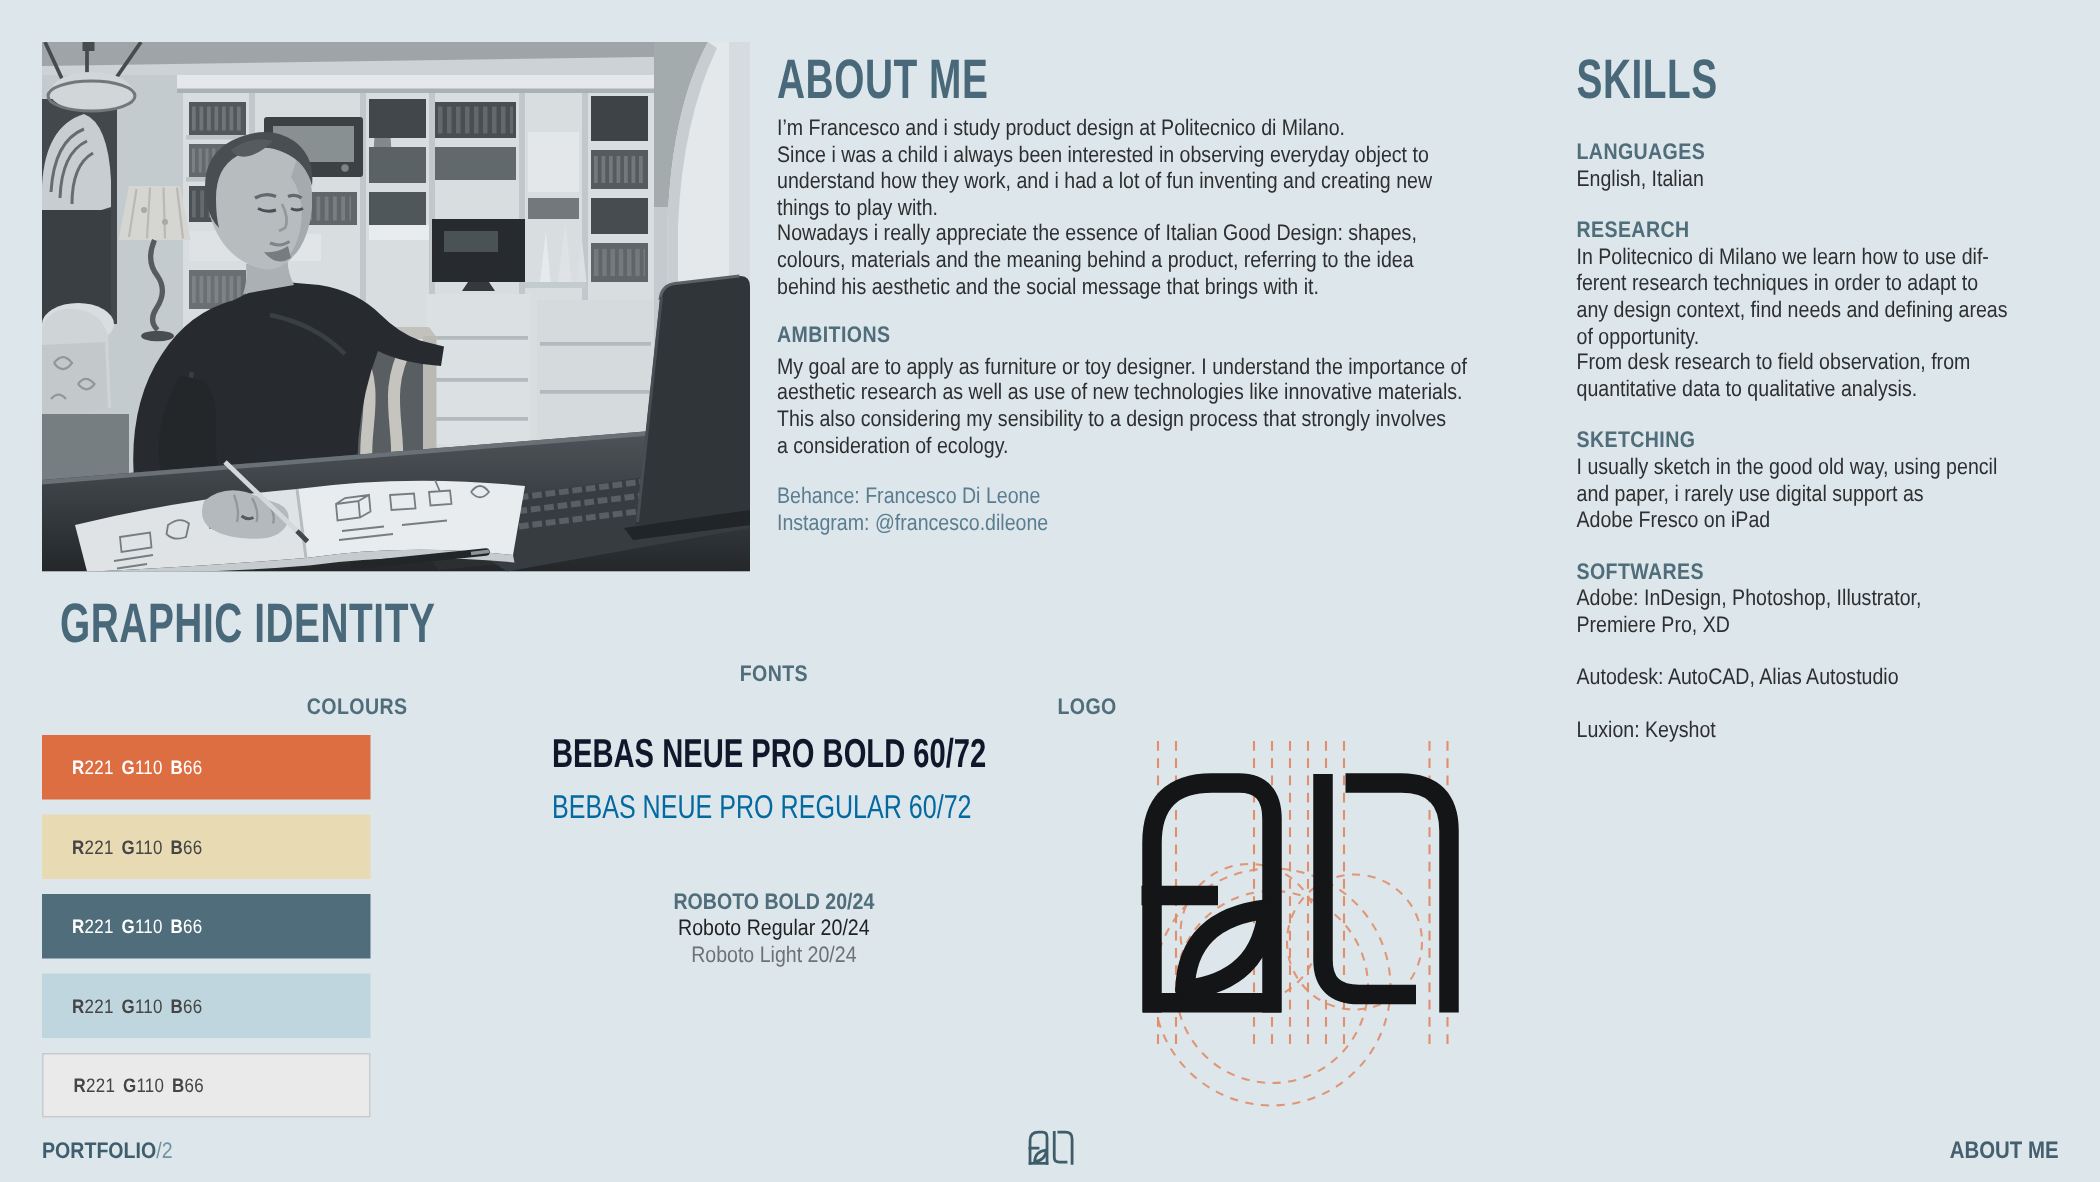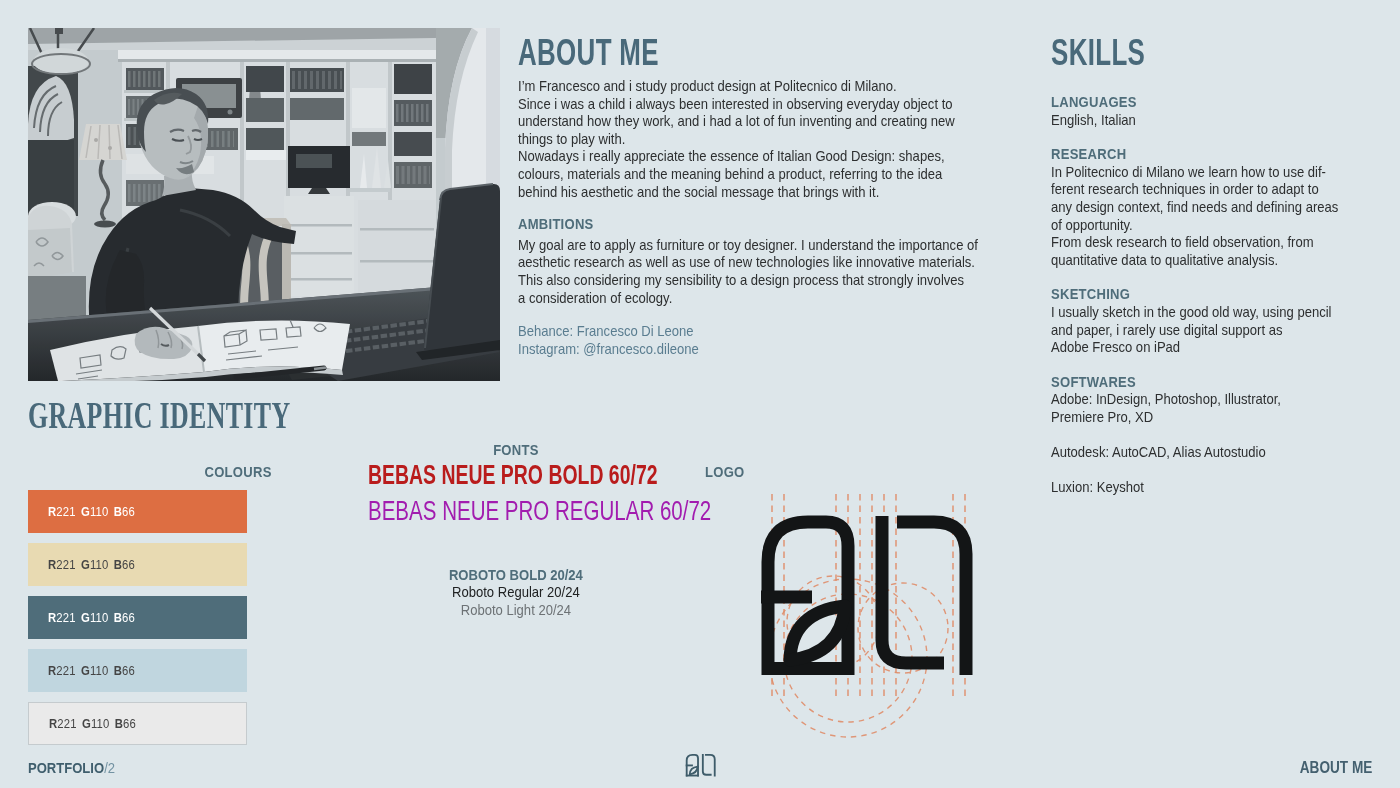--- a/index.html
+++ b/index.html
@@ -22,31 +22,31 @@
   
   #about{left:518px;top:34px;width:580px;}
   #about .h1{margin-bottom:6px;}
   #about .label{margin-top:15px;margin-bottom:3px;}
   #about .links{margin-top:16px;color:#5a7d90;font-size:15px;line-height:17.8px;}
   
   #skills{left:1051px;top:34px;width:420px;}
   .skill{margin-top:17px;}
   .skill:first-child{margin-top:22px;}
   
-  #gi-title{left:28px;top:397px;font-family:Liberation Serif, serif;}
+  #gi-title{left:40px;top:397px;}
   #colours{left:28px;top:463px;width:280px;text-align:right;}
   #colours .label{margin-bottom:9px;}
   .swatch{width:219px;height:43px;margin-bottom:10px;display:flex;align-items:center;
           padding-left:20px;box-sizing:border-box;font-size:13px;letter-spacing:.2px;}
   .swatch b{font-weight:700;}
   .sp{margin-left:6px;}
   .swatch.bordered{border:1px solid #c5cbce;}
   #fonts{left:368px;top:441px;width:340px;text-align:center;}
-  .spec-bb{font-size:27px;font-weight:700;color:#b91c1c;line-height:30px;margin-top:1px;white-space:nowrap;}
-  .spec-br{font-size:27px;font-weight:400;color:#a21caf;line-height:30px;margin-top:6px;white-space:nowrap;}
+  .spec-bb{font-size:27px;font-weight:700;color:#0f172a;line-height:30px;margin-top:28px;white-space:nowrap;}
+  .spec-br{font-size:22px;font-weight:400;color:#0369a1;line-height:30px;margin-top:6px;white-space:nowrap;}
   .spec-rb{margin-top:40px;font-weight:700;color:#4f6d7a;font-size:15px;line-height:17.6px;}
   .spec-rr{color:#202223;font-size:15px;line-height:17.6px;}
   .spec-rl{color:#6d7275;font-size:15px;line-height:17.6px;}
   #logo-label{left:705px;top:463px;}
   #logo-svg{left:737px;top:480px;}
   
   #photo{left:28px;top:28px;}
   
   #footer-left{left:28px;top:759px;font-size:15px;line-height:18px;white-space:nowrap;}
   #footer-left .pf{font-weight:700;color:#3f5e6d;}

